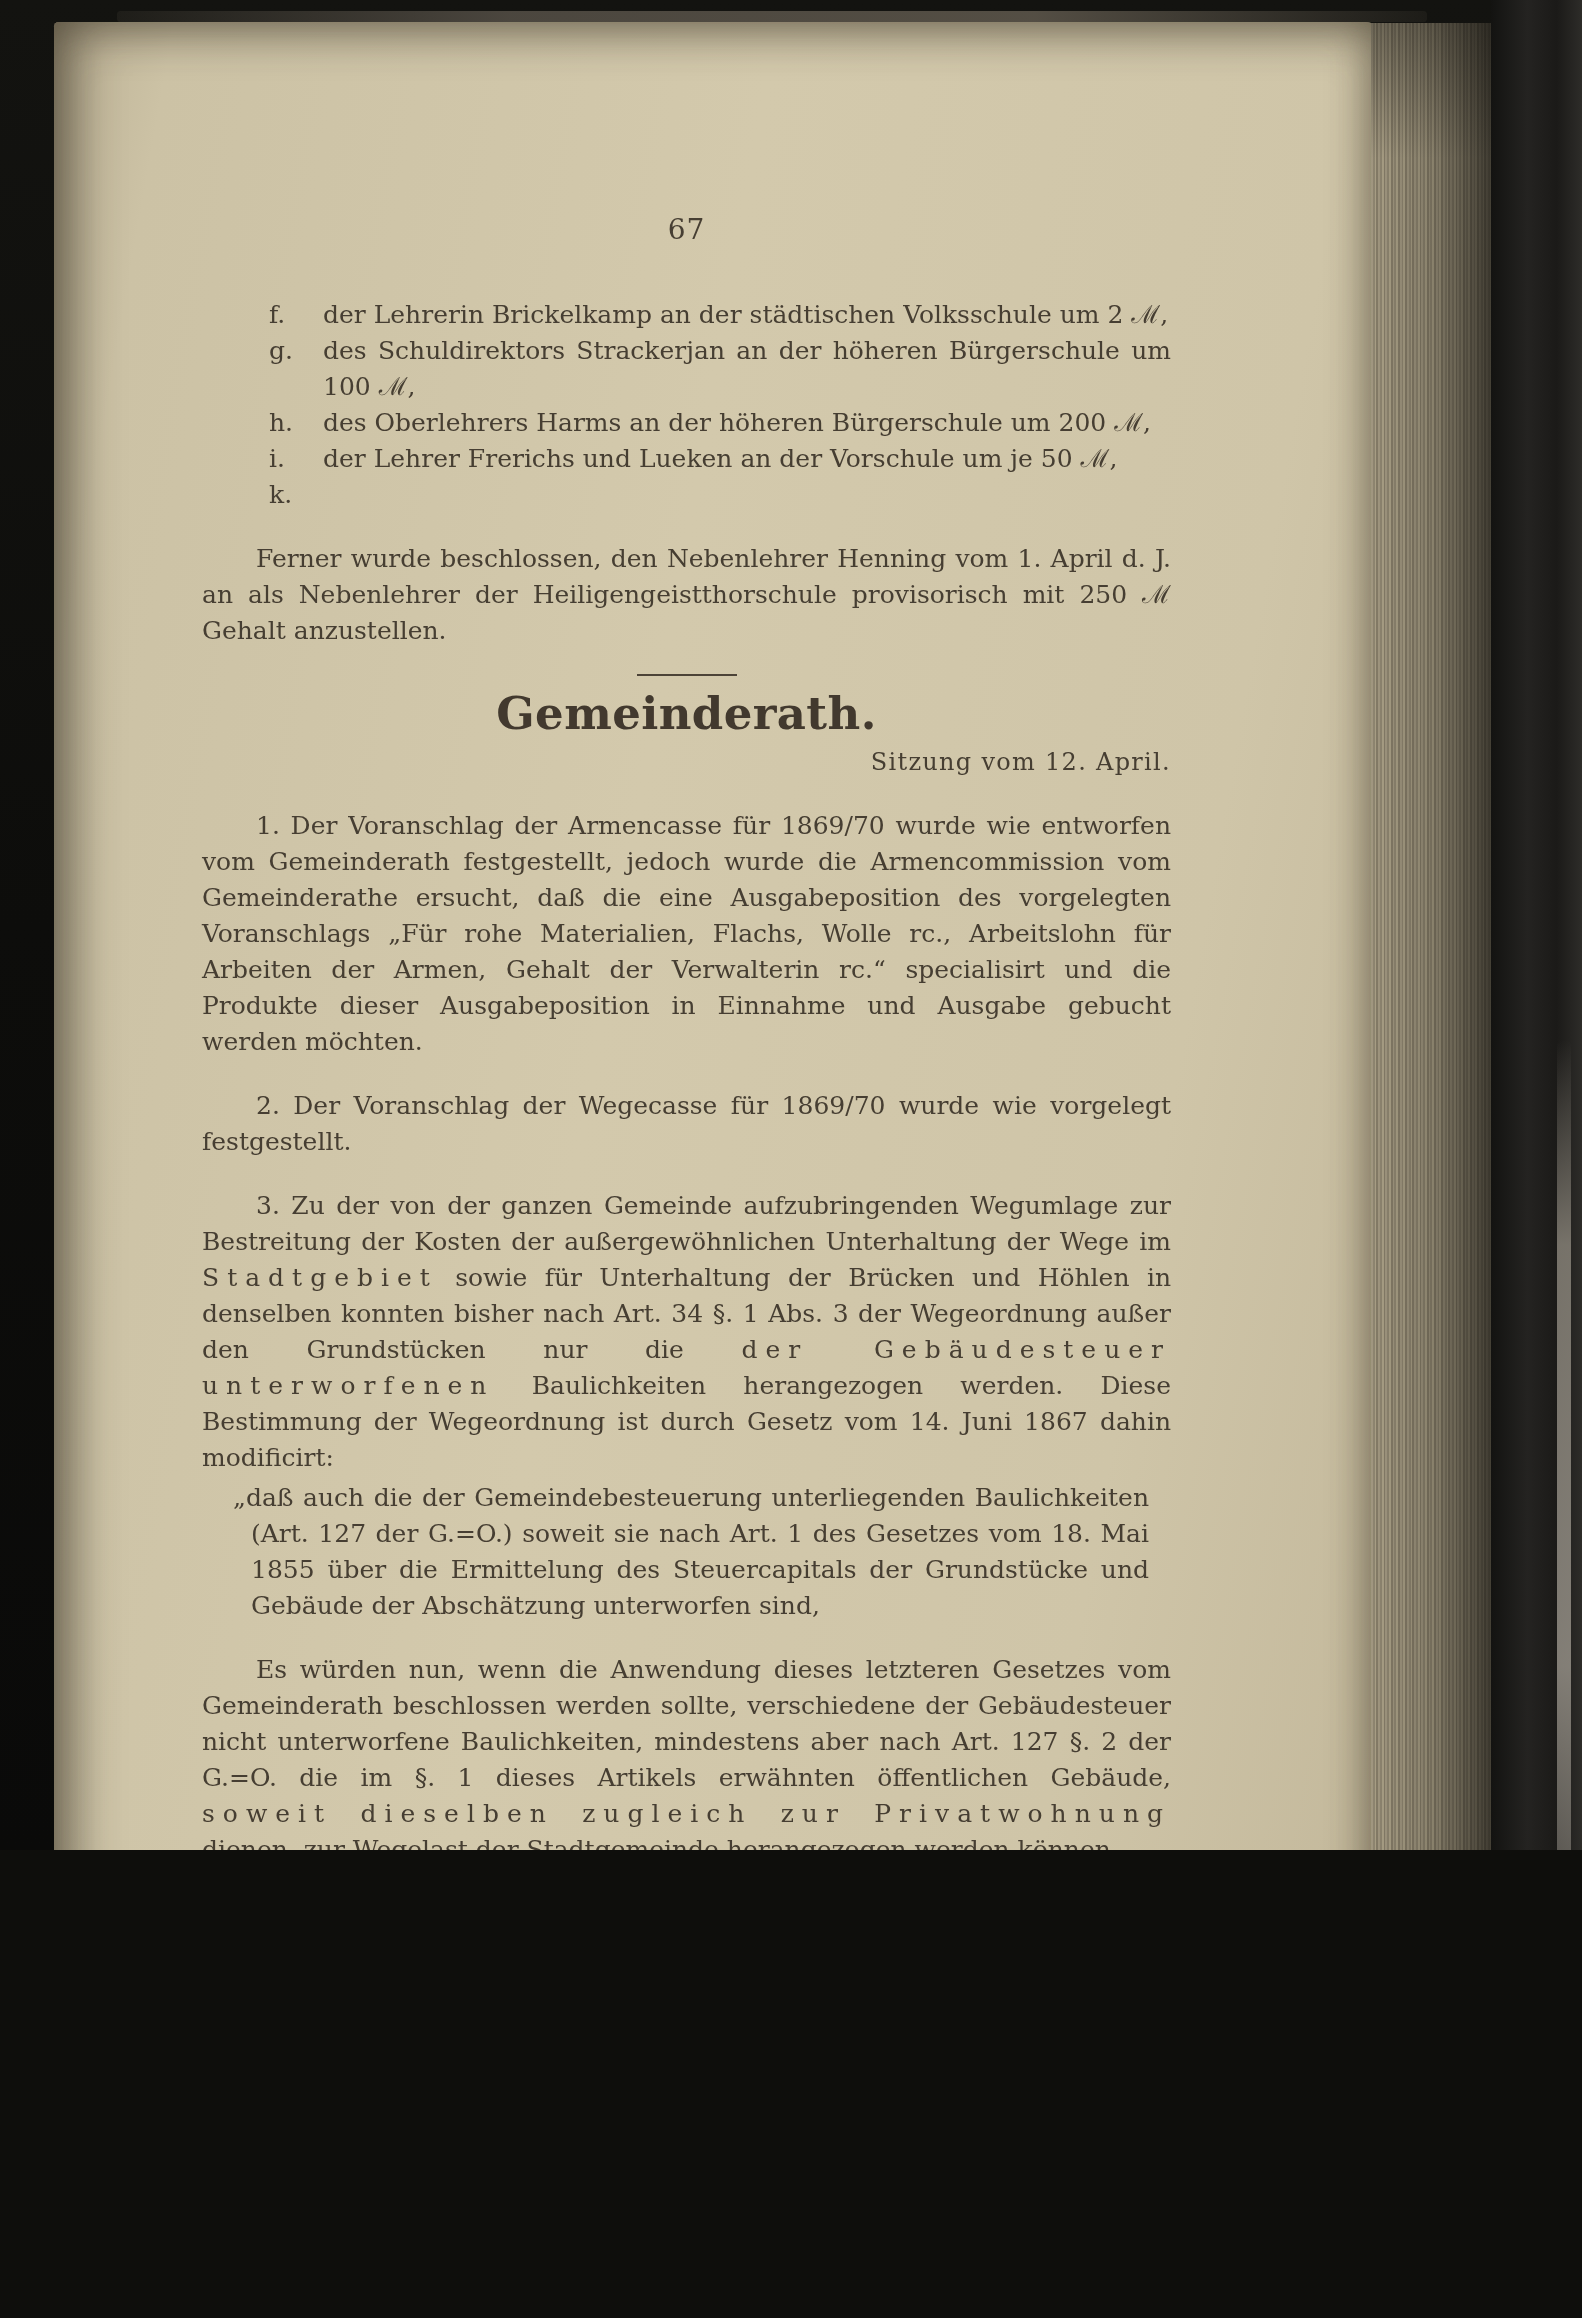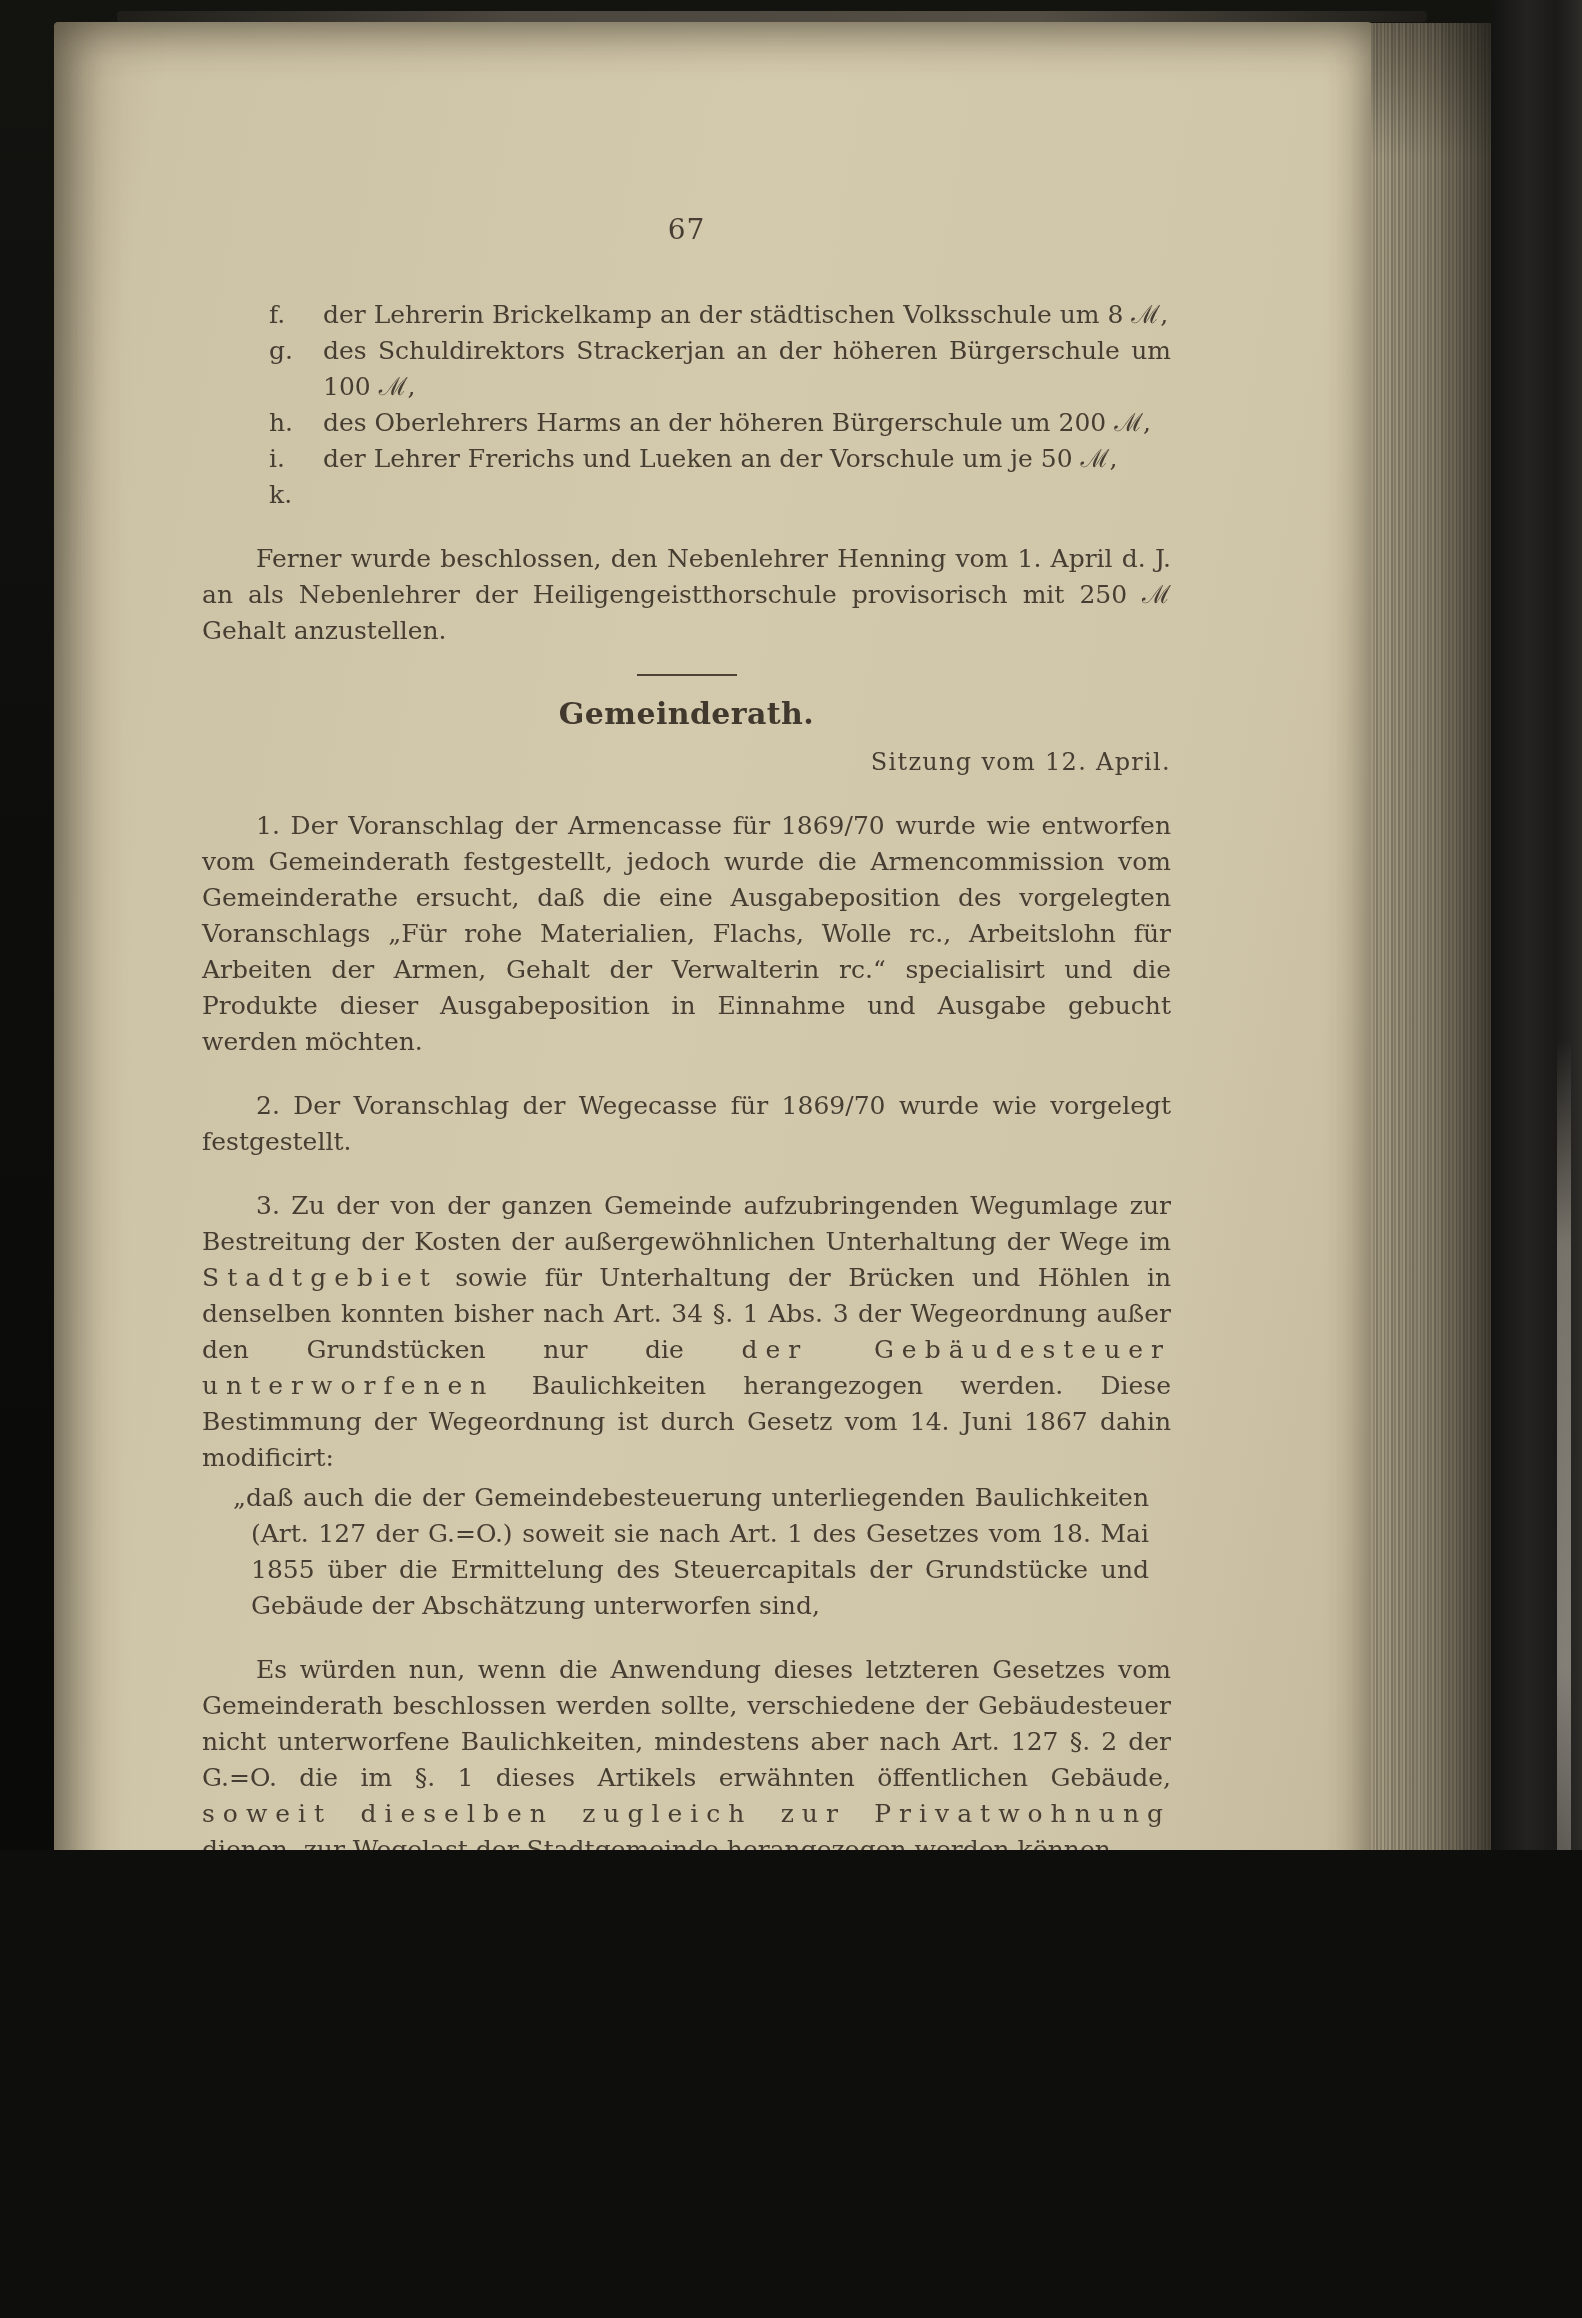--- a/index.html
+++ b/index.html
@@ -75,21 +75,21 @@
   .list-text { flex: 1; text-align: justify; }
   .para { margin: 0; text-align: justify; }
   .indent { text-indent: 54px; margin-top: 28px; }
   .divider {
     width: 100px; height: 0;
     border-top: 2.2px solid #4c4337;
     margin: 25px auto 20px auto;
   }
   .heading {
     margin: 0 0 12.6px 0;
-    font-size: 30px; font-weight: bold;
+    font-size: 45px; font-weight: bold;
     text-align: center; text-indent: 0;
     letter-spacing: 0.4px;
     color: #42392e;
   }
   .subheading {
     font-size: 24px; letter-spacing: 1.3px;
     text-align: right;
     margin-bottom: 20px;
   }
   .quote { margin-left: 31px; margin-right: 22px; }
@@ -106,21 +106,21 @@
   <div class="corner-light"></div>
 
   <div class="page">
     <div class="text-area">
 
       <div class="page-number">67</div>
 
       <div class="salary-list">
         <div class="list-item">
           <span class="list-label">f.</span>
-          <span class="list-text">der Lehrerin Brickelkamp an der städtischen Volksschule um 8 ℳ,</span>
+          <span class="list-text">der Lehrerin Brickelkamp an der städtischen Volksschule um 2 ℳ,</span>
         </div>
         <div class="list-item">
           <span class="list-label">g.</span>
           <span class="list-text">des Schuldirektors Strackerjan an der höheren Bürgerschule um 100 ℳ,</span>
         </div>
         <div class="list-item">
           <span class="list-label">h.</span>
           <span class="list-text">des Oberlehrers Harms an der höheren Bürgerschule um 200 ℳ,</span>
         </div>
         <div class="list-item">

